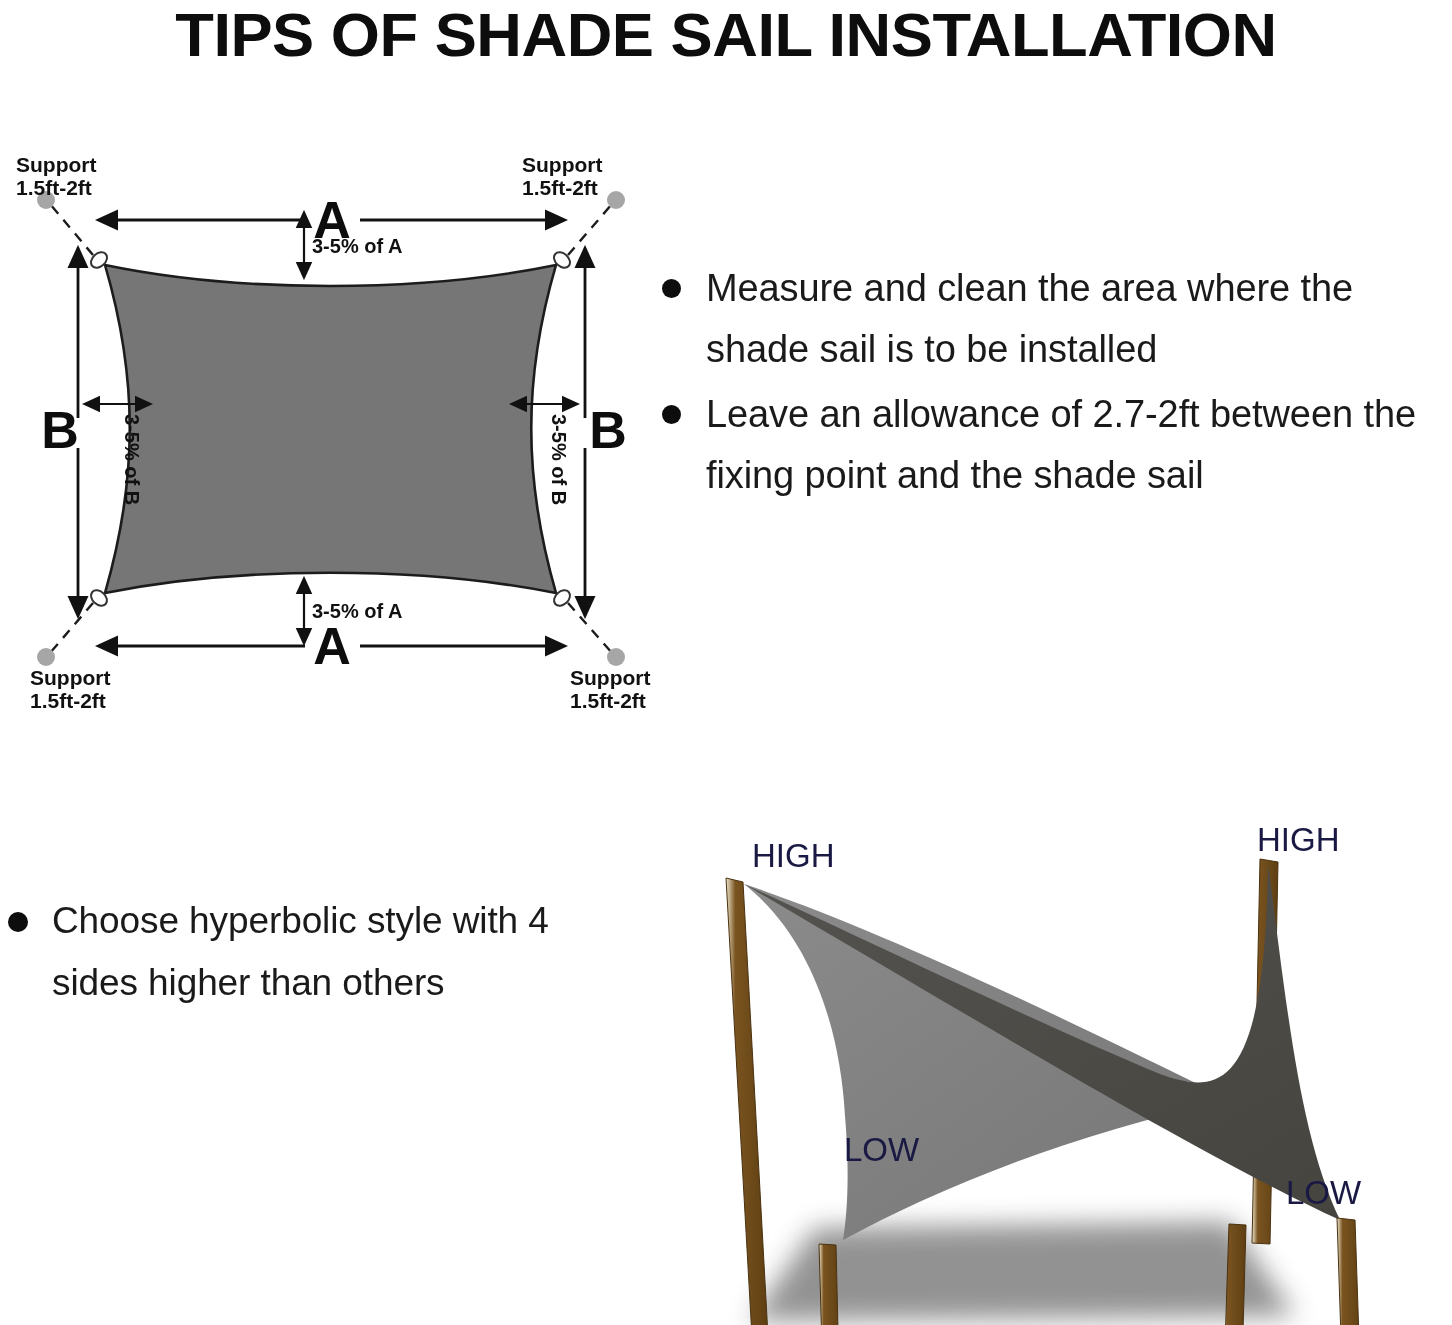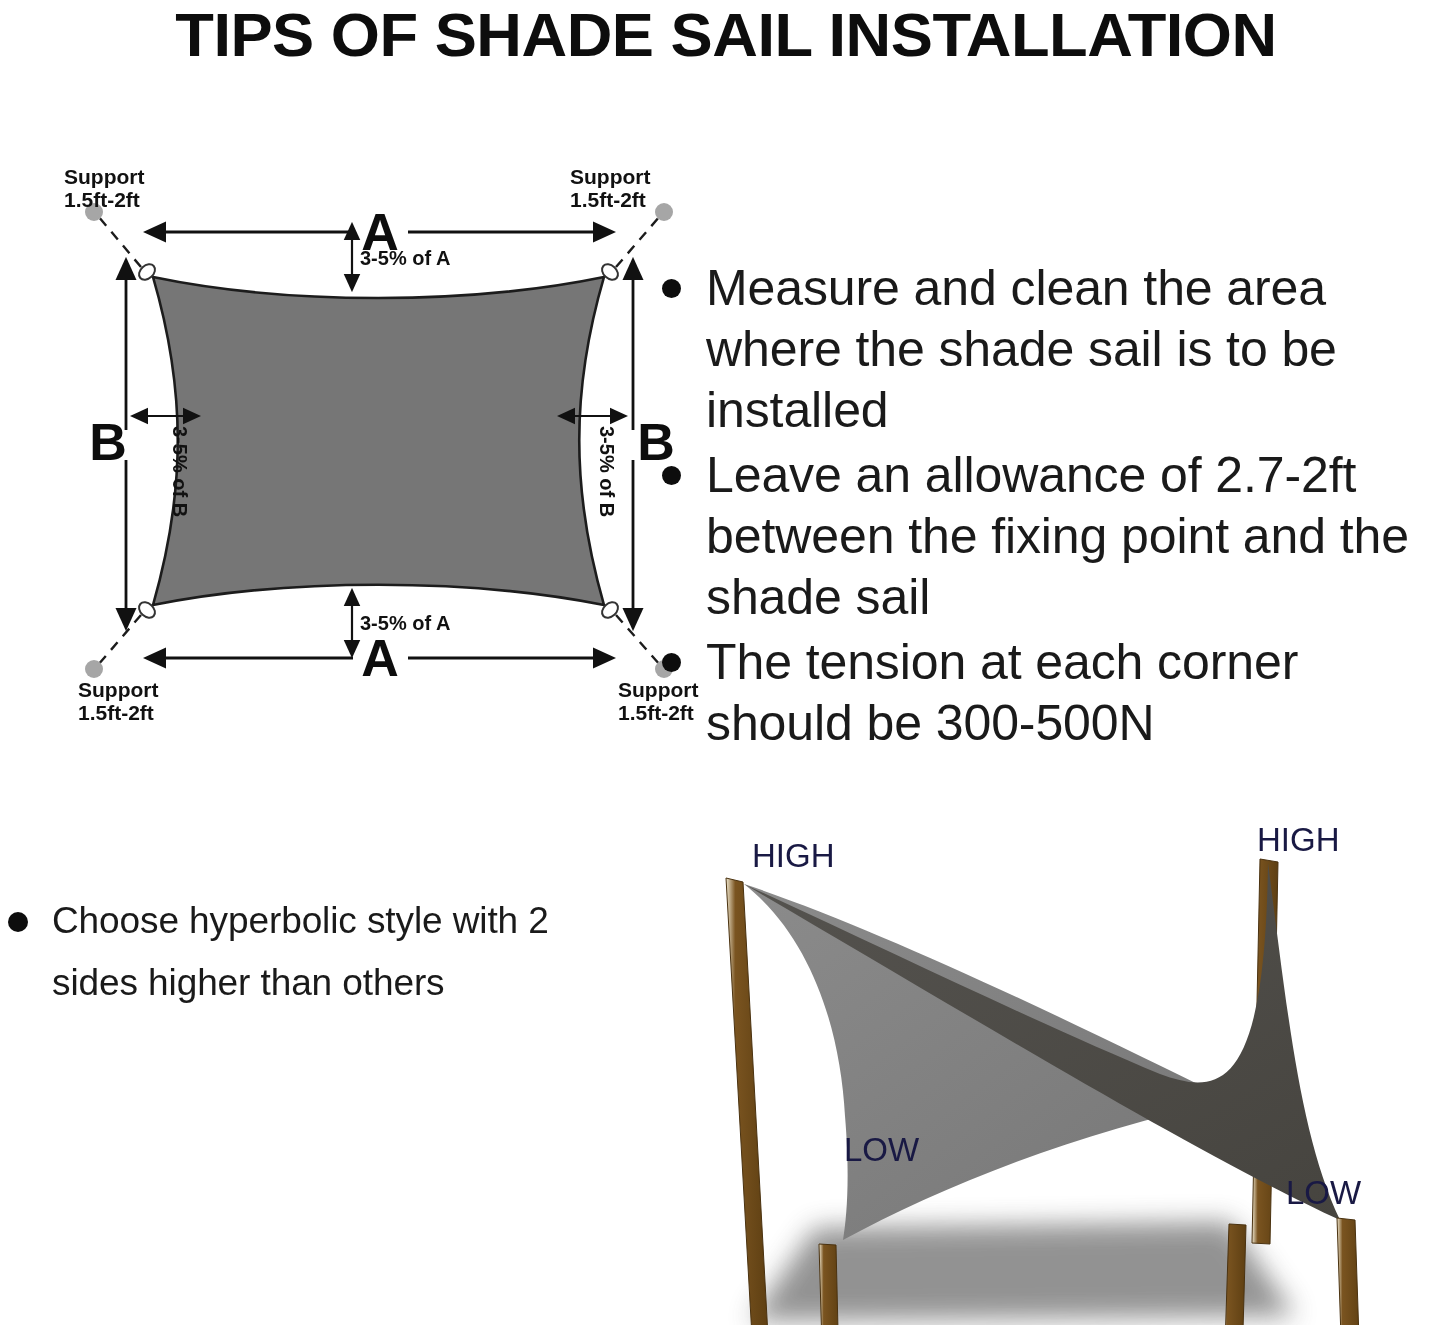--- a/index.html
+++ b/index.html
@@ -20,32 +20,32 @@
     letter-spacing:-0.5px;
     line-height:74px;
     color:#0d0d0d;
     transform:scaleX(1.02);
     transform-origin:center top;
     white-space:nowrap;
   }
 
   
   .panel{position:absolute;}
-  #panel-diagram{left:0;top:160px;width:660px;height:580px;margin-left:48px;}
+  #panel-diagram{left:0;top:148px;width:660px;height:580px;}
   #panel-tips{left:648px;top:258px;width:804px;height:420px;}
   #panel-hyper-text{left:0;top:890px;width:630px;height:370px;}
   #panel-hyper-img{left:640px;top:816px;width:812px;height:539px;}
 
   
   ul.bullets{list-style:none;margin:0;padding:0;}
   ul.bullets li{
     position:relative;
     padding-left:58px;
     margin:0 0 4px 0;
-    font-size:50px;
+    font-size:38px;
     line-height:61px;
     font-weight:400;
     color:#1a1a1a;
     letter-spacing:-0.1px;
   }
   ul.bullets li .dot{
     position:absolute;left:14px;top:21px;
     width:19px;height:19px;border-radius:50%;
     background:#0d0d0d;
   }
@@ -167,32 +167,28 @@
 <div class="panel" id="panel-tips">
   <ul class="bullets">
     <li>
       <span class="dot"></span>
       <span>Measure and clean the area where the shade sail is to be installed</span>
     </li>
     <li>
       <span class="dot"></span>
       <span>Leave an allowance of 2.7-2ft between the fixing point and the shade sail</span>
     </li>
-    <li>
-      <span class="dot"></span>
-      <span>The tension at each corner should be 300-500N</span>
-    </li>
   </ul>
 </div>
 
 <div class="panel" id="panel-hyper-text">
   <ul class="bullets">
     <li>
       <span class="dot"></span>
-      <span>Choose hyperbolic style with 2 sides higher than others</span>
+      <span>Choose hyperbolic style with 4 sides higher than others</span>
     </li>
   </ul>
 </div>
 
 <div class="panel" id="panel-hyper-img">
   <svg width="812" height="539" viewBox="0 0 812 539">
 
     <defs>
       <filter id="shadowBlur" x="-30%" y="-60%" width="160%" height="230%">
         <feGaussianBlur stdDeviation="13"></feGaussianBlur>

